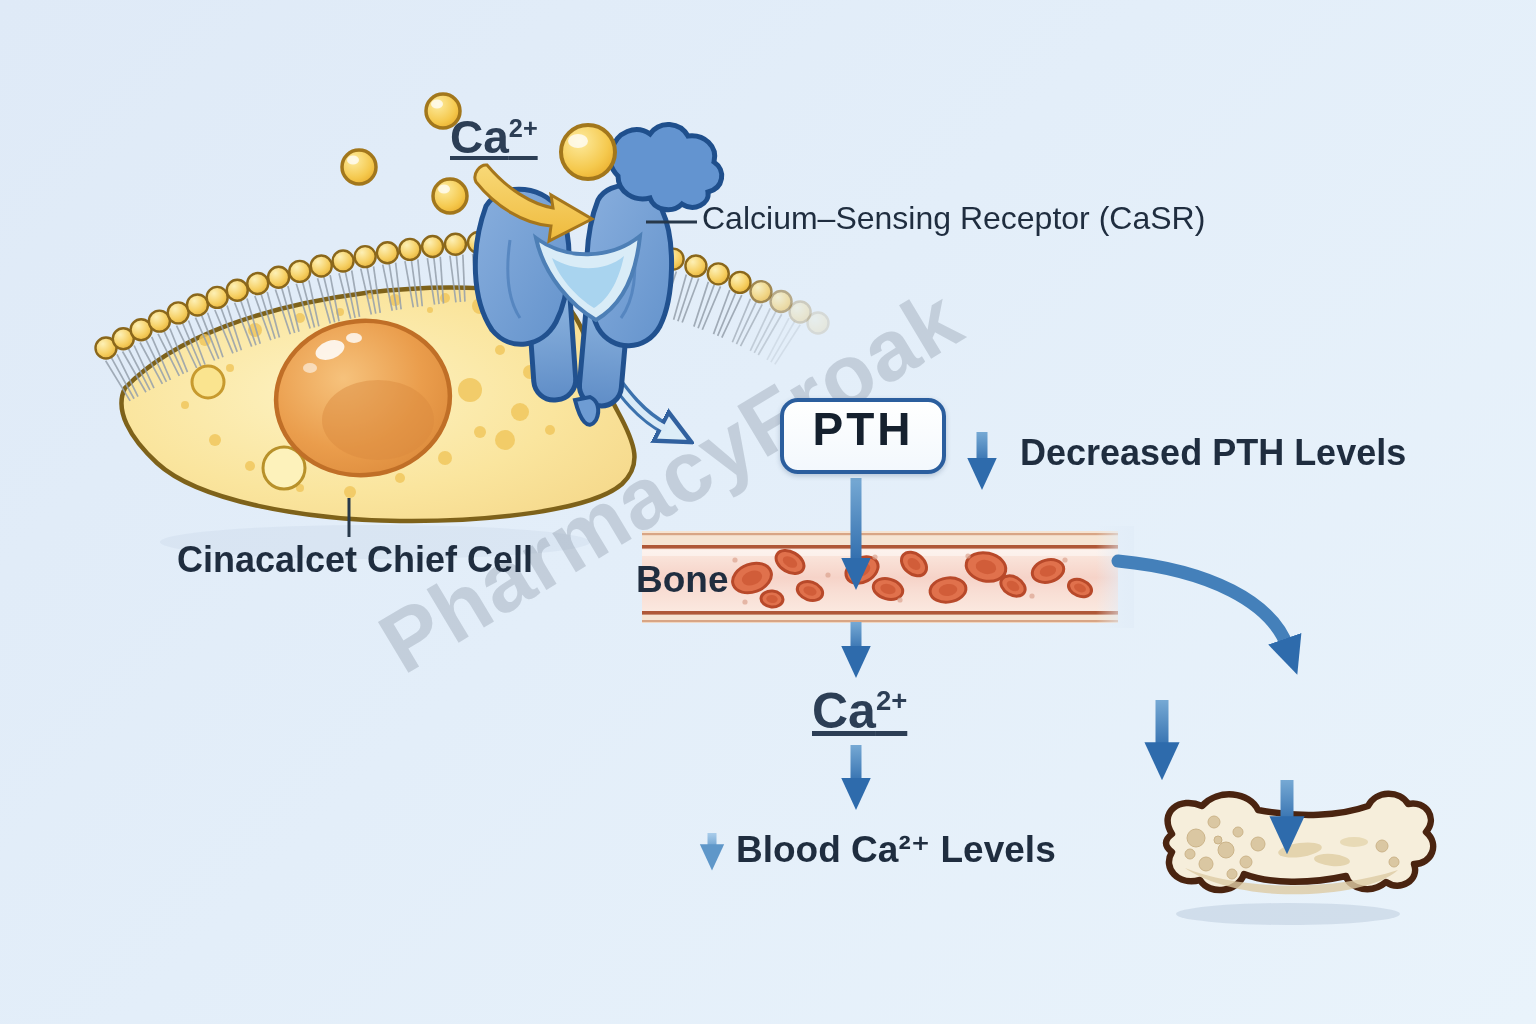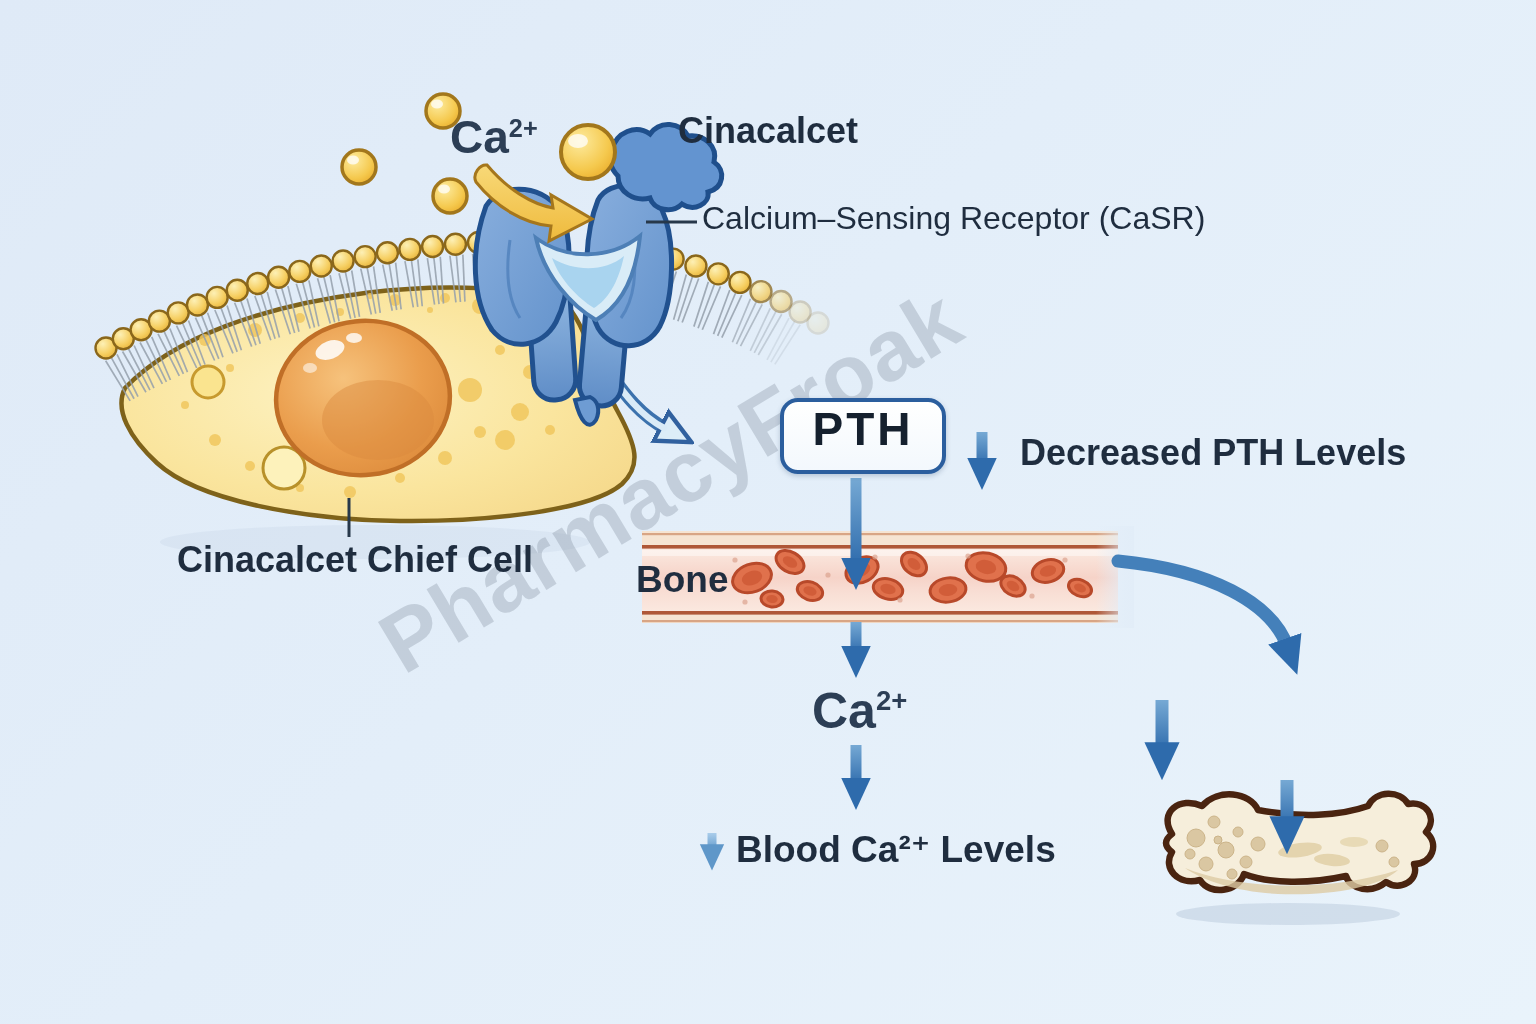--- a/index.html
+++ b/index.html
@@ -4,21 +4,21 @@
 <style>
   html,body{margin:0;padding:0;background:#e2edf8;}
   .stage{
     position:relative;width:1536px;height:1024px;overflow:hidden;
     background:linear-gradient(135deg,#dfeaf7 0%,#e3eef9 45%,#e9f3fb 100%);
     font-family:"Liberation Sans","DejaVu Sans",sans-serif;color:#1f2d3f;
   }
   svg.scene{position:absolute;left:0;top:0;}
   .lbl{position:absolute;white-space:nowrap;color:#1f2d3f;}
   .w600{font-weight:600;}
-  .ca-big{font-weight:700;color:#2c3e55;}
+  .ca-big{font-weight:700;color:#2c3e55;text-decoration:underline;}
   .sup{font-size:55%;vertical-align:super;font-weight:700;}
   .pth-box{
     position:absolute;left:780px;top:398px;width:158px;height:68px;
     border:4px solid #2b5e9e;border-radius:18px;
     background:linear-gradient(180deg,#ffffff 0%,#f3f8fd 100%);
     box-shadow:0 2px 5px rgba(40,70,110,.25);
     display:flex;align-items:flex-start;justify-content:center;
     font-size:46px;font-weight:800;color:#15202e;letter-spacing:3px;
   }
   .watermark{
@@ -455,21 +455,20 @@
     <line x1="646" y1="222" x2="697" y2="222" stroke="#27384a" stroke-width="3"></line>
     <line x1="349" y1="498" x2="349" y2="537" stroke="#27384a" stroke-width="3"></line>
   </svg>
 
   <div class="watermark">PharmacyFroak</div>
 
   <div class="lbl ca-big" style="left:450px;top:110px;font-size:46px;">
     <span>Ca</span><span class="sup">2+</span>
   </div>
 
-  <div class="lbl w600" style="left:678px;top:110px;font-size:36px;">Cinacalcet</div>
 
   <div class="lbl" style="left:702px;top:200px;font-size:32px;font-weight:500;">Calcium–Sensing Receptor (CaSR)</div>
 
   <div class="lbl w600" style="left:177px;top:539px;font-size:36px;">Cinacalcet Chief Cell</div>
 
   <div class="pth-box">
     <span>PTH</span>
   </div>
 
   <div class="lbl w600" style="left:1020px;top:432px;font-size:36px;">Decreased PTH Levels</div>

